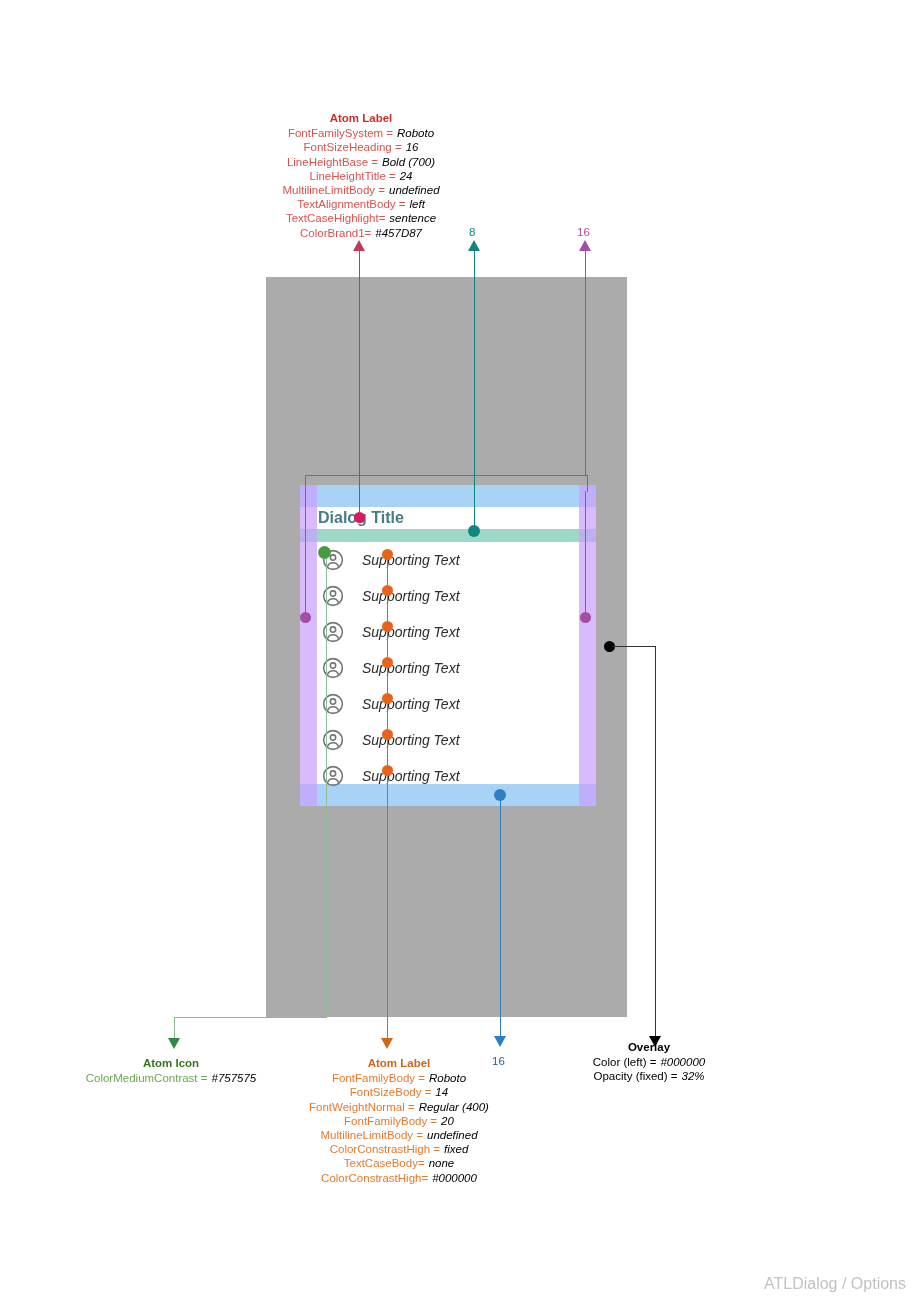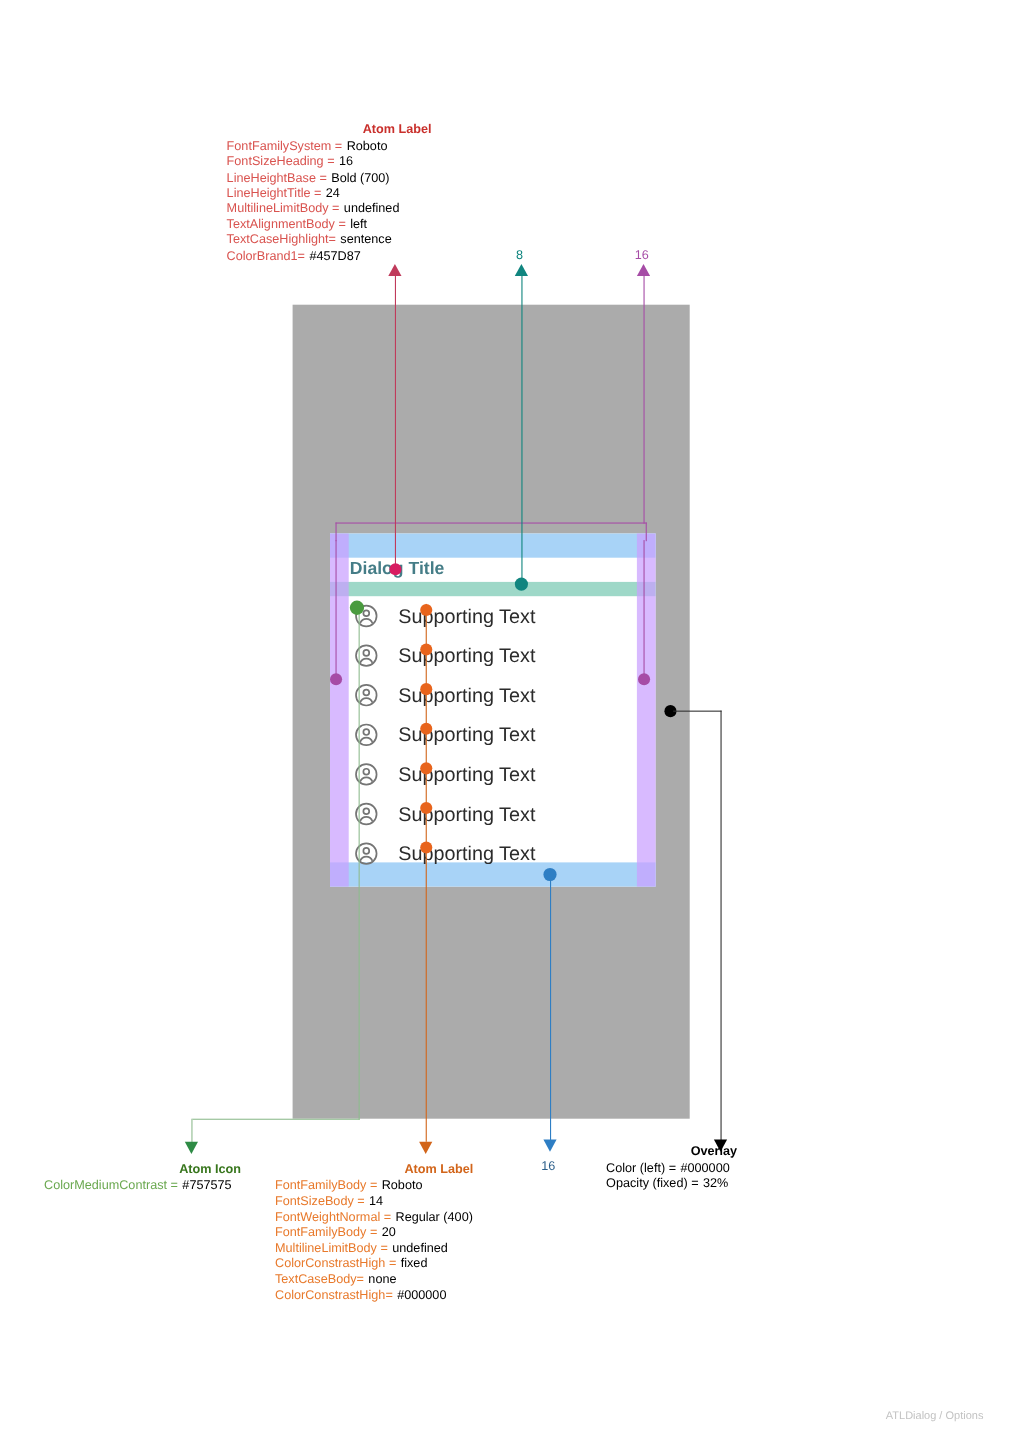--- a/index.html
+++ b/index.html
@@ -40,23 +40,24 @@
   .green-block { color: #6aa84f; }
   .green-block .anno-title { color: #38761d; }
   .orange-block { color: #e8792b; }
   .orange-block .anno-title { color: #d2651a; }
   .black-block { color: #000000; }
   .black-block .anno-title { color: #000000; }
 
   
   .kv {
     display: flex;
+    justify-content: center;
   }
   .kv .k { text-align: right; }
-  .kv .v { text-align: left; padding-left: 4px; color: #000; }
+  .kv .v { text-align: left; padding-left: 4px; color: #000; font-style: italic; }
 
   
   #overlay-scrim {
     position: absolute;
     left: 266px;
     top: 277px;
     width: 361px;
     height: 740px;
     background: #ababab;
   }
@@ -128,24 +129,25 @@
     align-items: center;
   }
   .opt-icon {
     width: 22px;
     height: 22px;
     margin-left: 5px;
     flex: 0 0 auto;
   }
   .opt-label {
     margin-left: 18px;
-    font-size: 18px;
+    font-size: 14px;
     line-height: 20px;
     color: #2b2b2b;
     font-weight: normal;
+    font-style: italic;
   }
 
   
   .vline {
     position: absolute;
     width: 1.4px;
   }
   .hline {
     position: absolute;
     height: 1.4px;
@@ -167,23 +169,23 @@
 
   
   .bracket {
     position: absolute;
     border: 1.2px solid #a64ca6;
     border-bottom: none;
   }
 
   #footer-caption {
     position: absolute;
-    right: 26px;
+    right: 14px;
     bottom: 8px;
-    font-size: 10px;
+    font-size: 16px;
     color: #c2c2c2;
   }
 </style>
 </head>
 <body>
 
 <div id="canvas">
 
   <div id="overlay-scrim"></div>
 
@@ -218,21 +220,21 @@
         <span class="k">TextCaseHighlight=</span>
         <span class="v">sentence</span>
       </div>
       <div class="kv">
         <span class="k">ColorBrand1=</span>
         <span class="v">#457D87</span>
       </div>
     </div>
   </div>
 
-  <div class="anno-block green-block" style="left:40px; top:1056px; width:302px;">
+  <div class="anno-block green-block" style="left:20px; top:1056px; width:302px;">
     <div class="anno-title">Atom Icon</div>
     <div class="anno-rows">
       <div class="kv">
         <span class="k">ColorMediumContrast =</span>
         <span class="v">#757575</span>
       </div>
     </div>
   </div>
 
   <div class="anno-block orange-block" style="left:250px; top:1056px; width:298px;">

